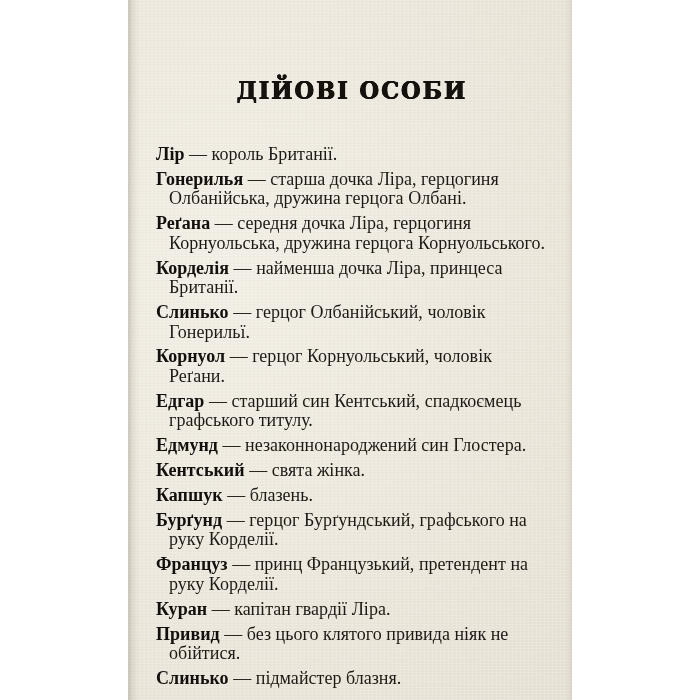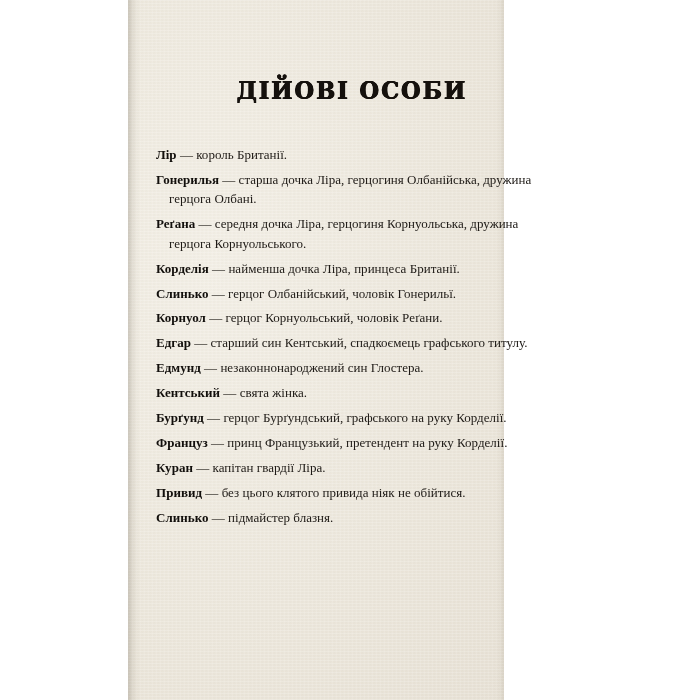--- a/index.html
+++ b/index.html
@@ -22,21 +22,21 @@
     height: 700px;
     background: #ffffff;
     overflow: hidden;
   }
 
   
   .page {
     position: absolute;
     left: 128px;
     top: 0;
-    width: 376px;
+    width: 444px;
     height: 700px;
     background:
       radial-gradient(ellipse at 22% 38%, #f3efe6 0%, #ece7dc 58%, #e7e1d5 100%);
     box-sizing: border-box;
   }
 
   
   .grain {
     position: absolute;
     inset: 0;
@@ -118,21 +118,21 @@
     position: absolute;
     top: 145px;
     left: 0;
     width: 100%;
     list-style: none;
     margin: 0;
     padding: 0;
   }
 
   .cast-entry {
-    font-size: 13px;
+    font-size: 18px;
     line-height: 19.5px;
     color: #1d1915;
     margin-bottom: 5.4px;
     padding-left: 13px;
     text-indent: -13px;
     text-align: left;
     letter-spacing: 0.02px;
   }
 
   .cast-name {
@@ -166,20 +166,21 @@
       <ul class="cast-list">
           <li class="cast-entry"><span class="cast-name">Лір</span> <span class="cast-dash">—</span> <span class="cast-desc">король Британії.</span></li>
           <li class="cast-entry"><span class="cast-name">Гонерилья</span> <span class="cast-dash">—</span> <span class="cast-desc">старша дочка Ліра, герцогиня Олбанійська, дружина герцога Олбані.</span></li>
           <li class="cast-entry"><span class="cast-name">Реґана</span> <span class="cast-dash">—</span> <span class="cast-desc">середня дочка Ліра, герцогиня Корнуольська, дружина герцога Корнуольського.</span></li>
           <li class="cast-entry"><span class="cast-name">Корделія</span> <span class="cast-dash">—</span> <span class="cast-desc">найменша дочка Ліра, принцеса Британії.</span></li>
           <li class="cast-entry"><span class="cast-name">Слинько</span> <span class="cast-dash">—</span> <span class="cast-desc">герцог Олбанійський, чоловік Гонерильї.</span></li>
           <li class="cast-entry"><span class="cast-name">Корнуол</span> <span class="cast-dash">—</span> <span class="cast-desc">герцог Корнуольський, чоловік Реґани.</span></li>
           <li class="cast-entry"><span class="cast-name">Едгар</span> <span class="cast-dash">—</span> <span class="cast-desc">старший син Кентський, спадкоємець графського титулу.</span></li>
           <li class="cast-entry"><span class="cast-name">Едмунд</span> <span class="cast-dash">—</span> <span class="cast-desc">незаконнонароджений син Глостера.</span></li>
           <li class="cast-entry"><span class="cast-name">Кентський</span> <span class="cast-dash">—</span> <span class="cast-desc">свята жінка.</span></li>
+          <li class="cast-entry"><span class="cast-name">Капшук</span> <span class="cast-dash">—</span> <span class="cast-desc">блазень.</span></li>
           <li class="cast-entry"><span class="cast-name">Бурґунд</span> <span class="cast-dash">—</span> <span class="cast-desc">герцог Бурґундський, графського на руку Корделії.</span></li>
           <li class="cast-entry"><span class="cast-name">Француз</span> <span class="cast-dash">—</span> <span class="cast-desc">принц Французький, претендент на руку Корделії.</span></li>
           <li class="cast-entry"><span class="cast-name">Куран</span> <span class="cast-dash">—</span> <span class="cast-desc">капітан гвардії Ліра.</span></li>
           <li class="cast-entry"><span class="cast-name">Привид</span> <span class="cast-dash">—</span> <span class="cast-desc">без цього клятого привида ніяк не обійтися.</span></li>
           <li class="cast-entry"><span class="cast-name">Слинько</span> <span class="cast-dash">—</span> <span class="cast-desc">підмайстер блазня.</span></li>
         </ul>
 
     </div>
 
   </div>

